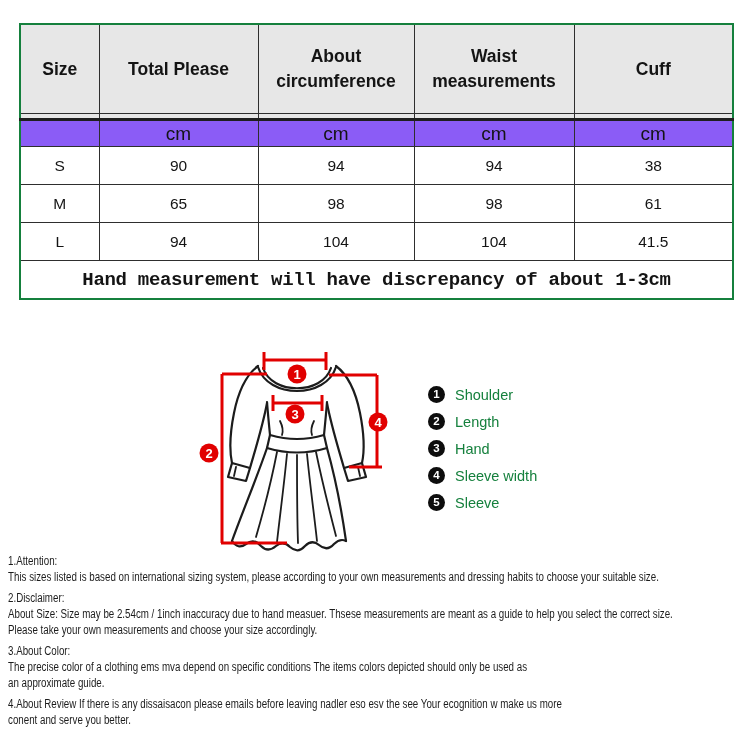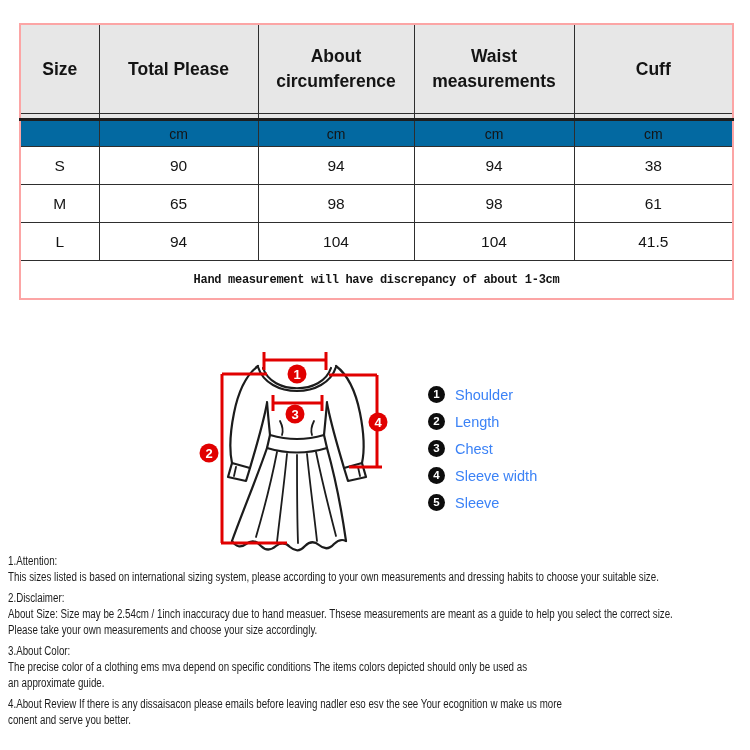--- a/index.html
+++ b/index.html
@@ -5,39 +5,39 @@
   html,body{margin:0;padding:0;background:#fff;}
   #page{position:relative;width:750px;height:750px;background:#fff;overflow:hidden;
         font-family:"Liberation Sans",sans-serif;color:#111;}
 
   
   table.size-table{position:absolute;left:19px;top:23px;width:713px;
       border-collapse:collapse;table-layout:fixed;}
   table.size-table td,table.size-table th{
       border:1.5px solid #2e2e2e;text-align:center;vertical-align:middle;
       padding:0;color:#141414;}
-  table.size-table{border:2px solid #fca5a5;}
+  table.size-table{border:2px solid #15803d;}
   tr.hdr th{height:88px;background:#e7e7e7;font-size:17.5px;font-weight:bold;line-height:25px;}
   tr.spacer td{height:4px;background:#e7e7e7;border-bottom:3px solid #1f1f1f;padding:0;}
-  tr.units td{height:25px;background:#0369a1;font-size:14px;}
+  tr.units td{height:25px;background:#8b5cf6;font-size:19px;}
   tr.datarow td{height:37px;background:#fff;font-size:15.5px;}
   tr.noterow td{height:37px;background:#fff;
-      font-family:"Liberation Mono",monospace;font-weight:bold;font-size:12px;letter-spacing:-0.3px;text-align:center;}
+      font-family:"Liberation Mono",monospace;font-weight:bold;font-size:19px;letter-spacing:-0.3px;text-align:center;}
 
   
   #dress-svg{position:absolute;left:170px;top:345px;}
   .marker-num{font-family:"Liberation Sans",sans-serif;font-weight:bold;font-size:13px;fill:#fff;}
 
   
   .legend{position:absolute;left:428px;top:386px;}
   .legend-item{display:flex;align-items:center;height:17px;margin-bottom:10px;}
   .lg-bullet{display:inline-block;width:17px;height:17px;border-radius:50%;
       background:#0d0d0d;color:#fff;font-size:11.5px;font-weight:bold;
       line-height:17px;text-align:center;flex:0 0 17px;}
-  .lg-label{margin-left:10px;font-size:14.5px;color:#3b82f6;}
+  .lg-label{margin-left:10px;font-size:14.5px;color:#15803d;}
 
   
   .notes{position:absolute;left:8px;top:553px;width:950px;
       transform:scaleX(0.78);transform-origin:0 0;
       font-size:12.5px;line-height:16px;color:#1c1c1c;}
   .note-section{margin-bottom:5px;}
   .nline{white-space:nowrap;}
 </style>
 </head>
 <body>
@@ -179,21 +179,21 @@
     <div class="legend-item">
       <span class="lg-bullet">1</span>
       <span class="lg-label">Shoulder</span>
     </div>
     <div class="legend-item">
       <span class="lg-bullet">2</span>
       <span class="lg-label">Length</span>
     </div>
     <div class="legend-item">
       <span class="lg-bullet">3</span>
-      <span class="lg-label">Chest</span>
+      <span class="lg-label">Hand</span>
     </div>
     <div class="legend-item">
       <span class="lg-bullet">4</span>
       <span class="lg-label">Sleeve width</span>
     </div>
     <div class="legend-item">
       <span class="lg-bullet">5</span>
       <span class="lg-label">Sleeve</span>
     </div>
   </div>

